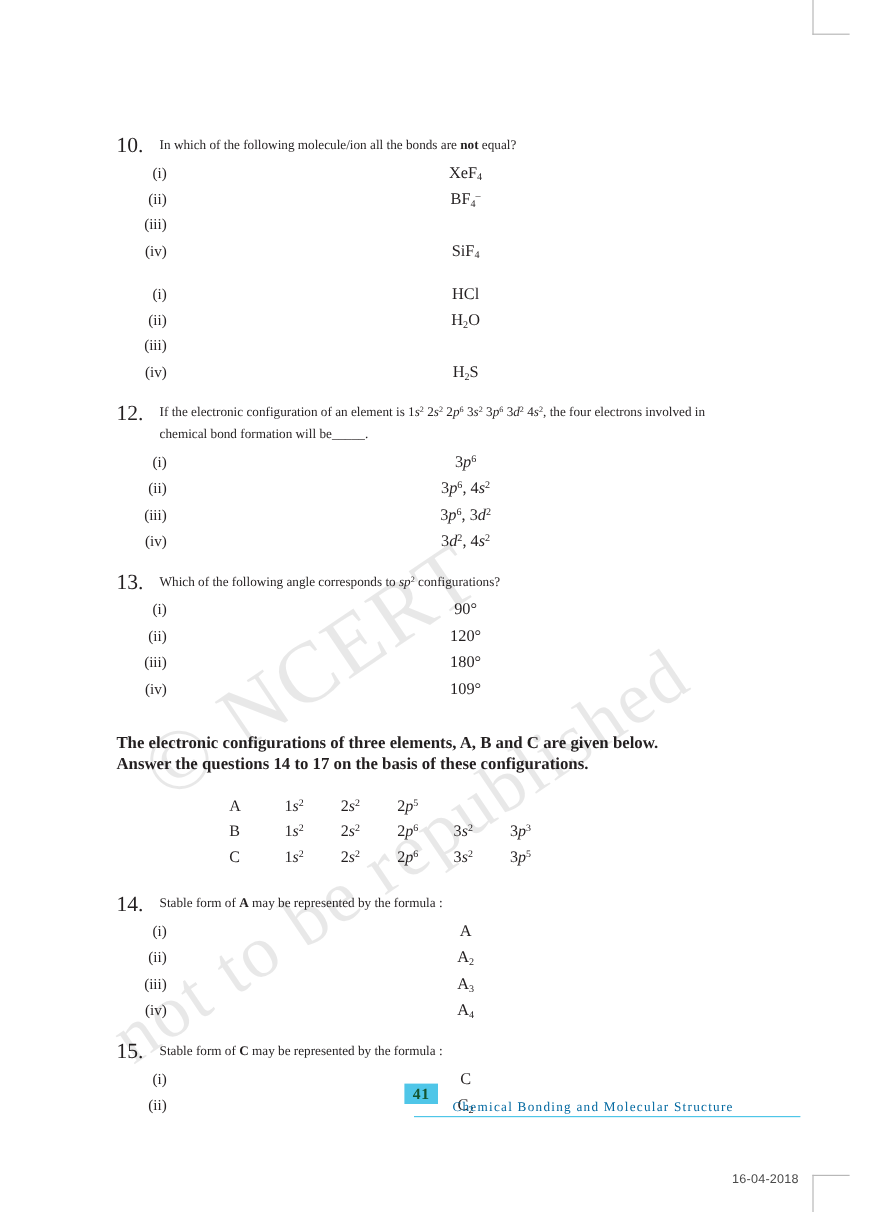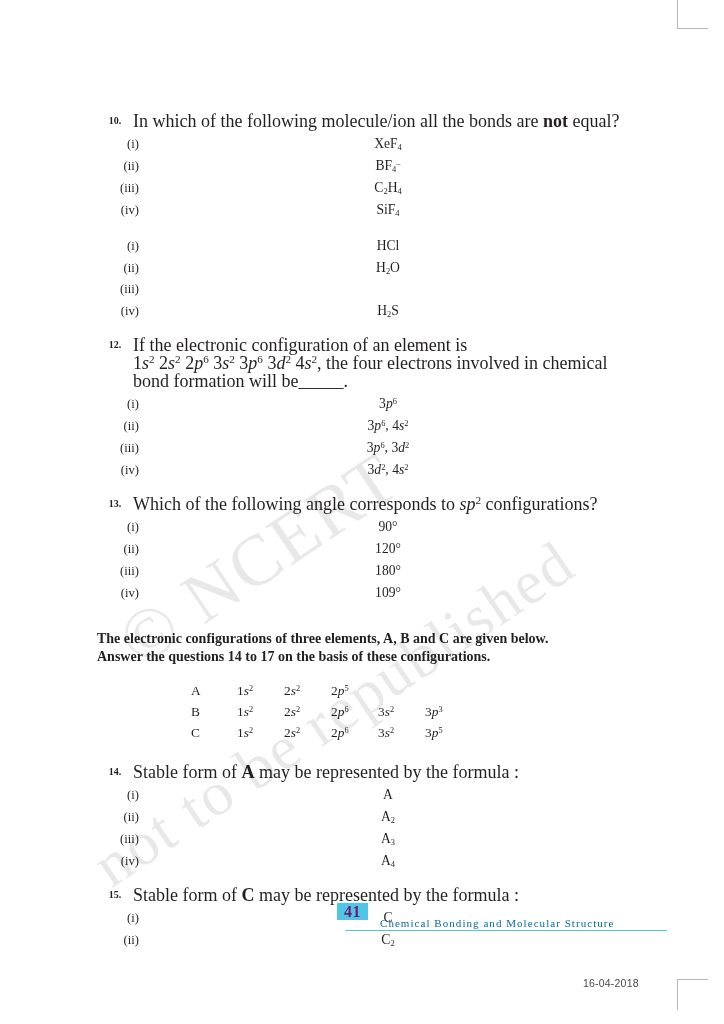--- a/index.html
+++ b/index.html
@@ -87,28 +87,28 @@
     position: relative;
     margin-bottom: 14px;
   }
   .qhead {
     display: flex;
     align-items: flex-start;
   }
   .qnum {
     width: 36px;
     flex: 0 0 36px;
-    font-weight: bold;
-    font-size: 10px;
+    font-weight: normal;
+    font-size: 18px;
     line-height: 18px;
-    text-align: center;
+    text-align: left;
   }
   .qtext {
     flex: 1 1 auto;
-    font-size: 18px;
+    font-size: 11px;
     line-height: 18px;
     text-align: left;
   }
   .qtext b { font-weight: bold; }
 
   
   .opts {
     margin-top: 3px;
   }
   .opt {
@@ -175,23 +175,23 @@
     top: 893px;
     width: 330px;
     z-index: 2;
   }
   .footer-row {
     display: flex;
     align-items: center;
   }
   .page-badge {
     background: #4fc6e8;
-    color: #701a75;
+    color: #14532d;
     font-weight: bold;
-    font-size: 16px;
+    font-size: 13px;
     line-height: 15px;
     padding: 1px 7px 1px 7px;
     letter-spacing: 0.5px;
   }
   .chapter-title {
     margin-left: 12px;
     font-size: 11px;
     color: #0369a1;
     letter-spacing: 1.05px;
     white-space: nowrap;
@@ -201,21 +201,21 @@
     margin-top: 1px;
     margin-left: 8px;
     width: 322px;
     height: 1.4px;
     background: #4fc6e8;
   }
 
   
   #datestamp {
     position: absolute;
-    left: 583px;
+    left: 610px;
     top: 977px;
     font-family: "Liberation Sans", sans-serif;
     font-size: 10.5px;
     color: #4a4a4a;
     letter-spacing: 0.2px;
     z-index: 2;
   }
 </style>
 </head>
 <body>
@@ -241,21 +241,20 @@
         <div class="opt">
           <div class="opt-marker">(i)</div>
           <div class="opt-body"><span>XeF</span><sub>4</sub></div>
         </div>
         <div class="opt">
           <div class="opt-marker">(ii)</div>
           <div class="opt-body"><span>BF</span><sub>4</sub><sup>–</sup></div>
         </div>
         <div class="opt">
           <div class="opt-marker">(iii)</div>
-          <div class="opt-body"><span>C</span><sub>2</sub><span>H</span><sub>4</sub></div>
         </div>
         <div class="opt">
           <div class="opt-marker">(iv)</div>
           <div class="opt-body"><span>SiF</span><sub>4</sub></div>
         </div>
       </div>
     </div>
 
     <div class="qblock">
       <div class="opts">

